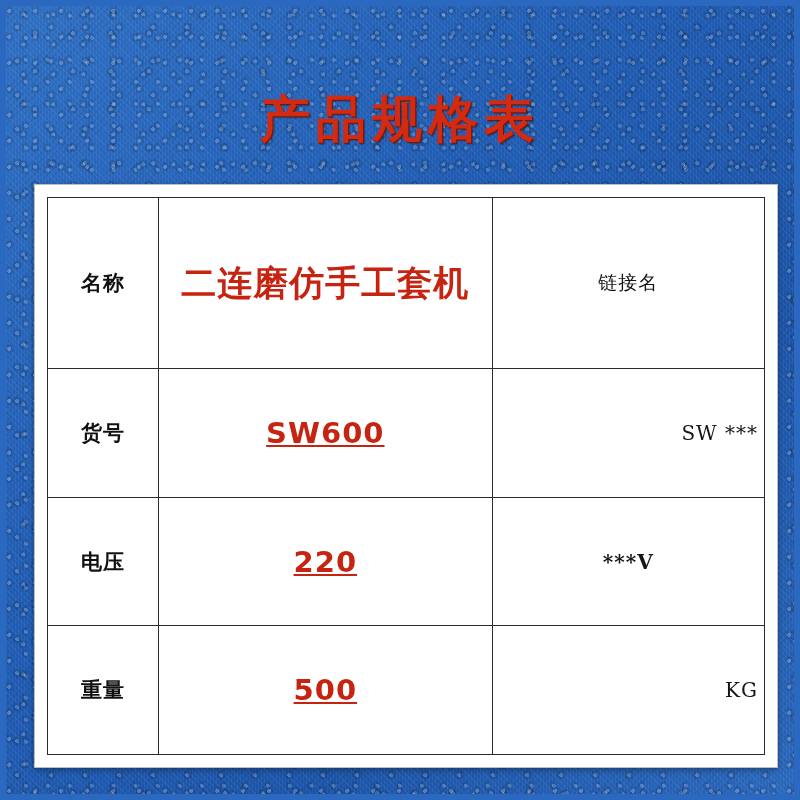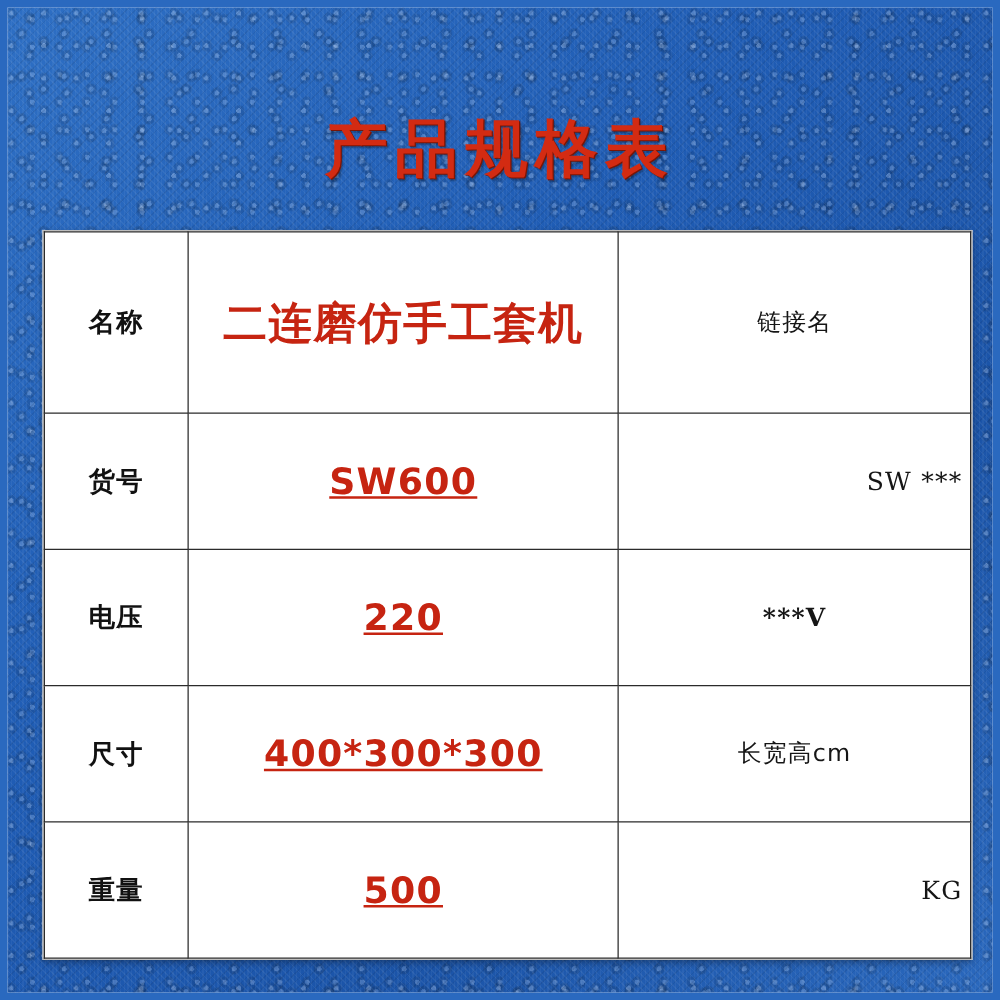--- a/index.html
+++ b/index.html
@@ -67,20 +67,21 @@
     position: absolute;
     left: 28px;
     top: 178px;
     width: 744px;
     height: 584px;
     background: #ffffff;
     box-sizing: border-box;
     border: 1px solid #bdbdbd;
     box-shadow: 0 2px 6px rgba(0,0,0,0.35);
     z-index: 2;
+    padding: 12px;
   }
 
   .spec-table {
     width: 100%;
     height: 100%;
     border-collapse: collapse;
     table-layout: fixed;
   }
   .spec-table td {
     border: 1px solid #2b2b2b;
@@ -155,25 +156,20 @@
           <td class="cell-label">货号</td>
           <td class="cell-value bigger">SW600</td>
           <td class="cell-note mono">SW ***</td>
         </tr>
         <tr>
           <td class="cell-label">电压</td>
           <td class="cell-value bigger">220</td>
           <td class="cell-note serif-bold">***V</td>
         </tr>
         <tr>
-          <td class="cell-label">尺寸</td>
-          <td class="cell-value bigger">400*300*300</td>
-          <td class="cell-note">长宽高cm</td>
-        </tr>
-        <tr>
           <td class="cell-label">重量</td>
           <td class="cell-value bigger">500</td>
           <td class="cell-note mono">KG</td>
         </tr>
       </tbody>
     </table>
   </div>
 
 </div>
 

